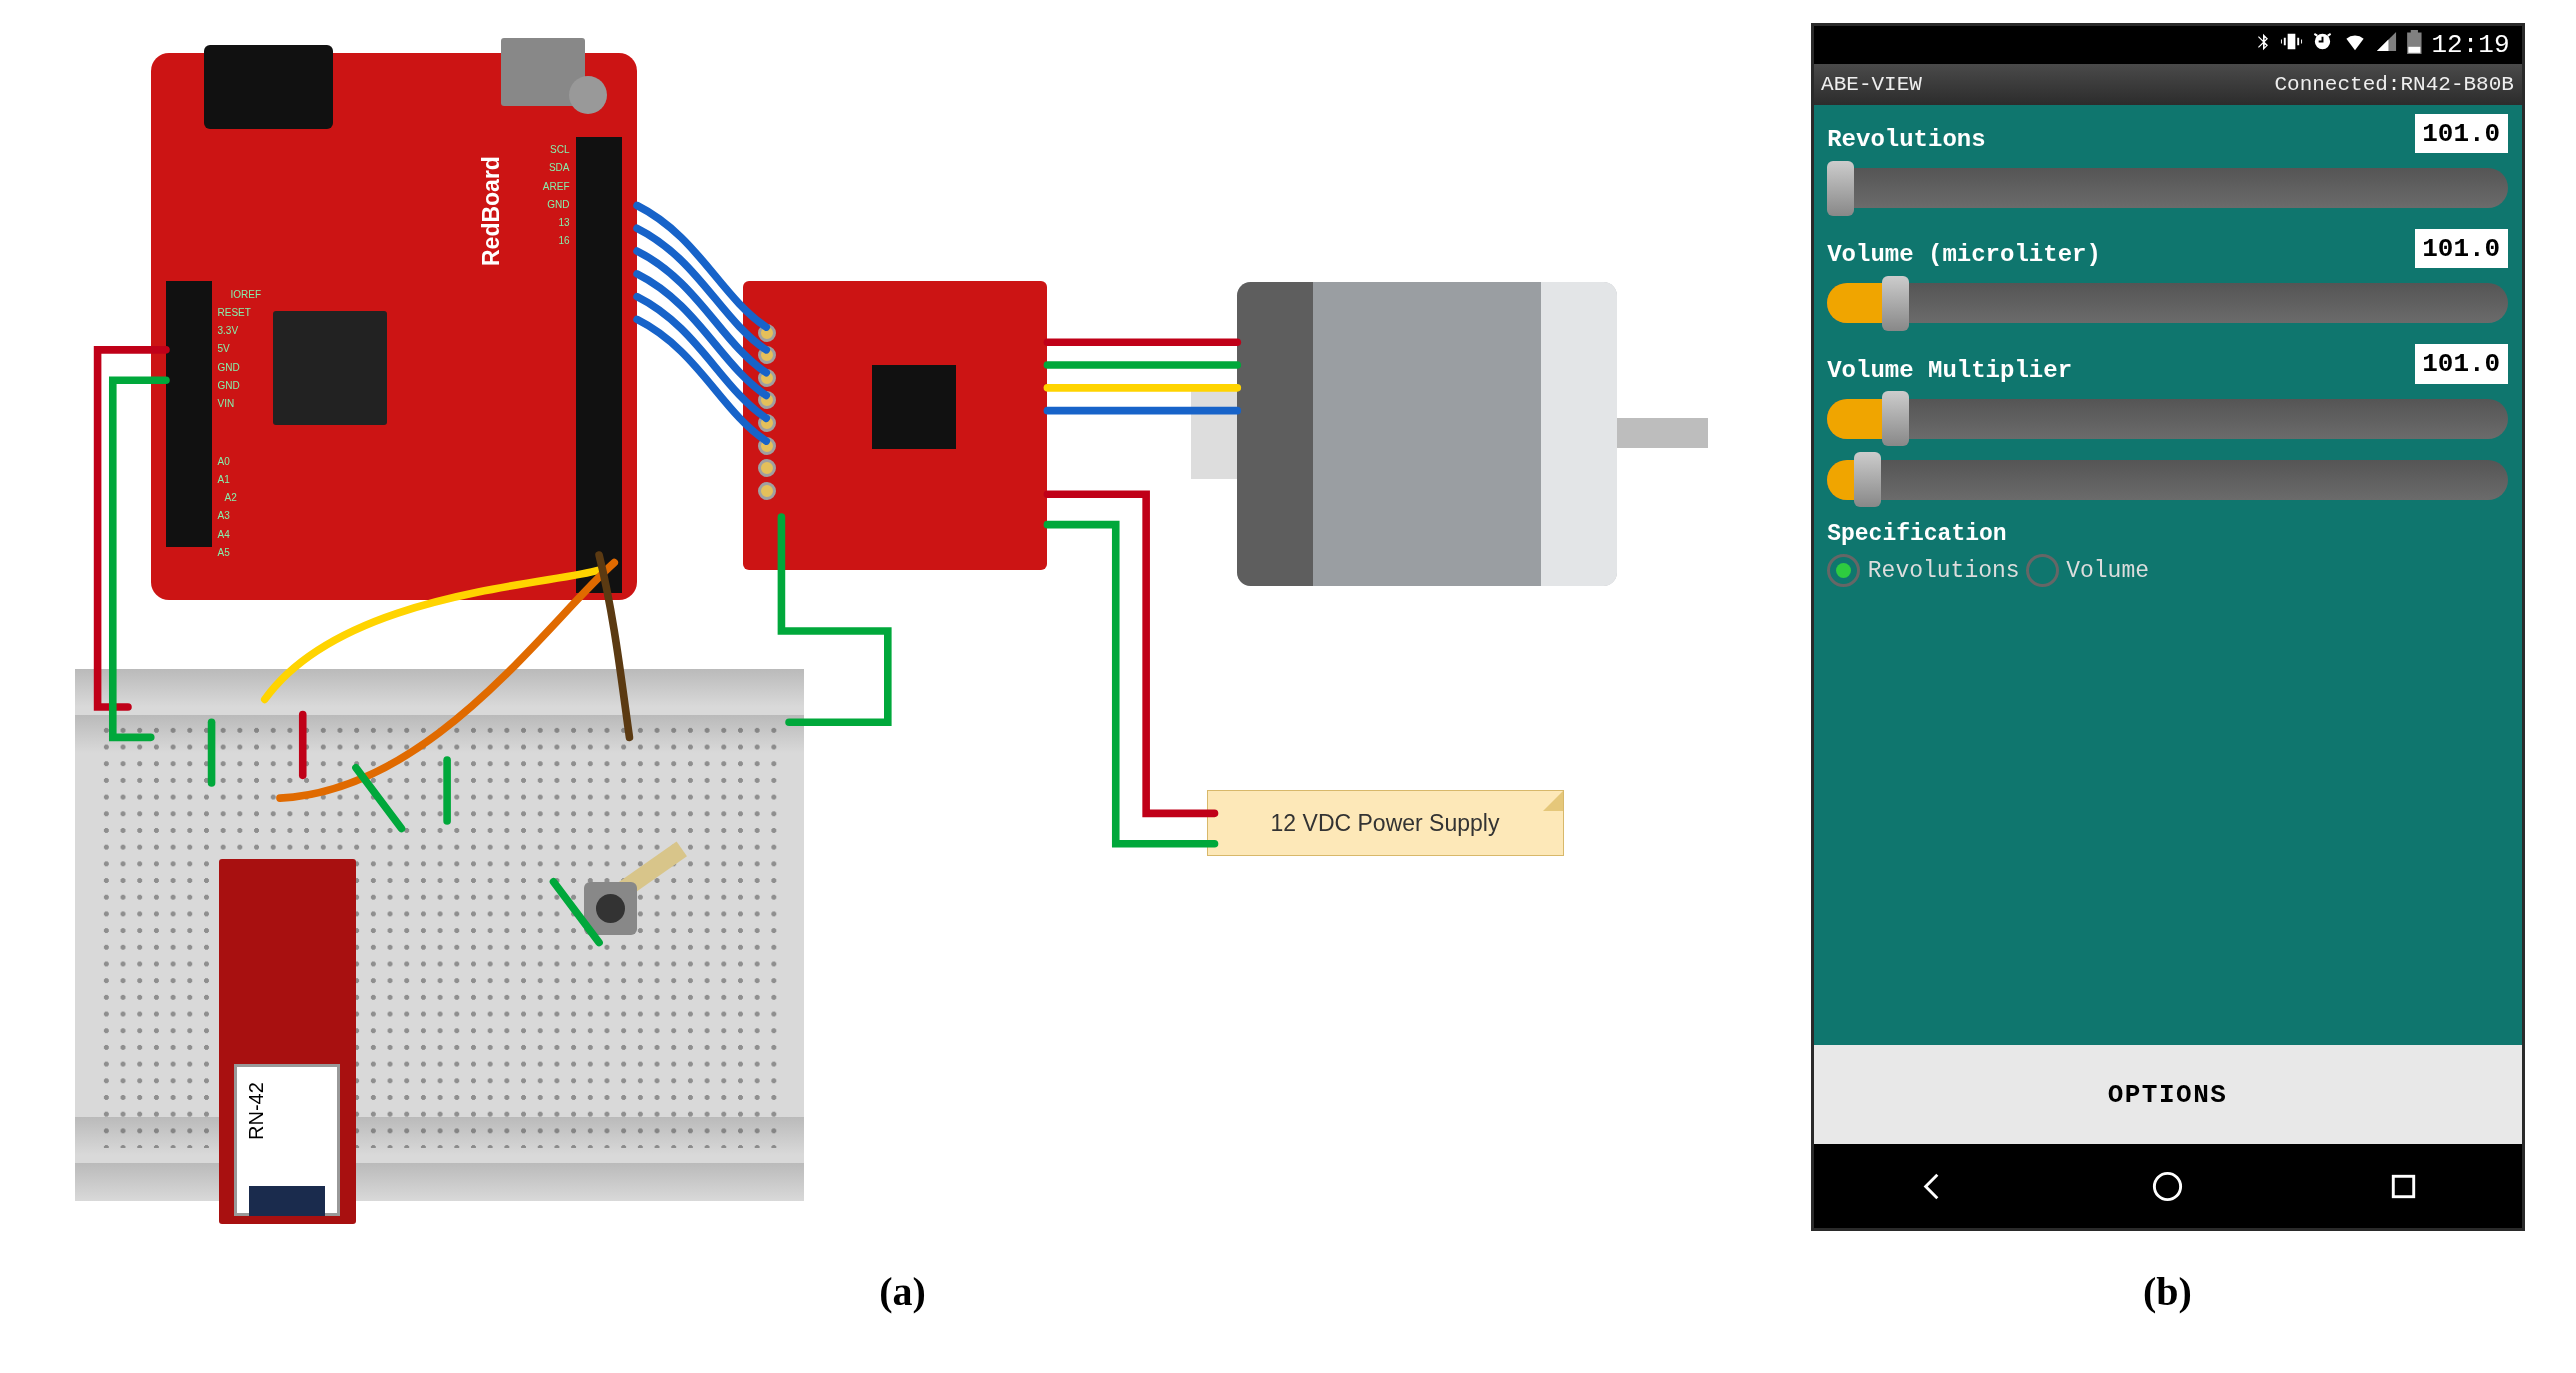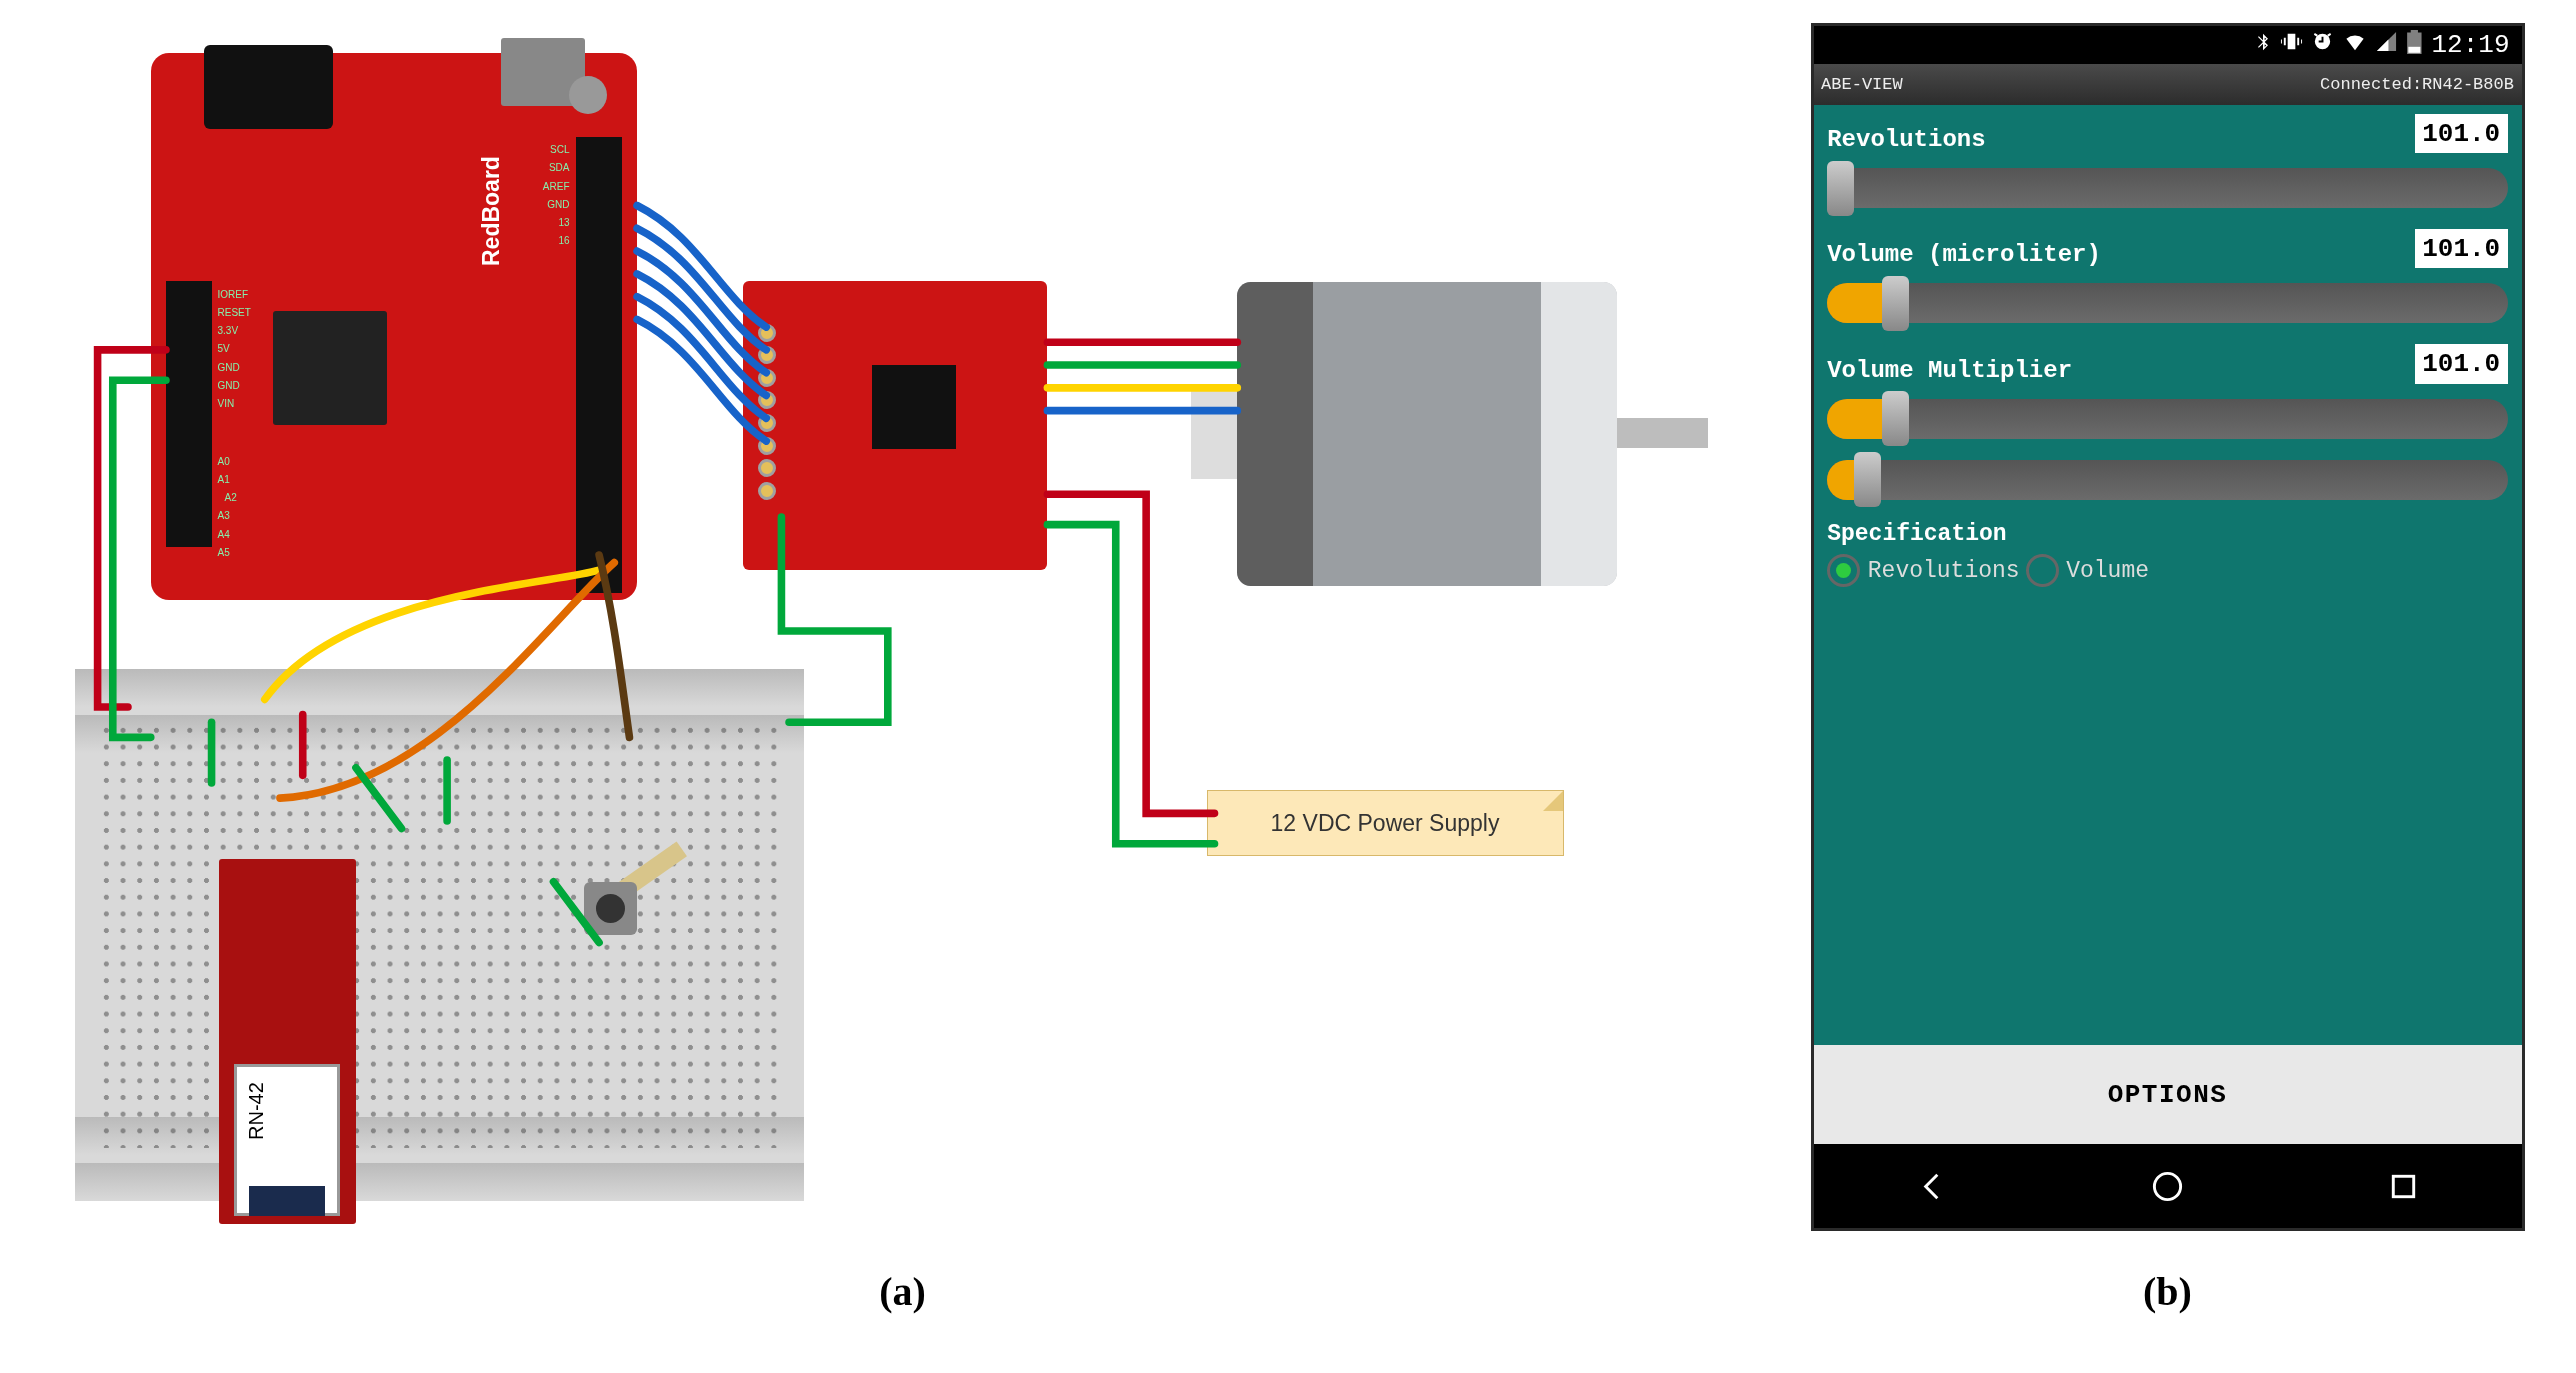--- a/index.html
+++ b/index.html
@@ -234,21 +234,21 @@
   display:flex; justify-content:flex-end; align-items:center;
   padding: 0 12px; gap: 9px; font-size: 23px;
 }
 .status-bar .time { font-weight:400; font-size:26px; }
 .status-icons { display:flex; gap:7.6px; align-items:center; }
 
 .app-header {
   height: 41px;
   background: linear-gradient(#4a4a4a, #2c2c2c);
   display:flex; justify-content:space-between; align-items:center;
-  padding: 0 7.6px; font-size: 17px; color:#eee;gap:32px;
+  padding: 0 7.6px; font-size: 21px; color:#eee;gap:32px;
 }
 
 .app-body {
   background: #0f766e;
   padding: 9px 13.7px 0 13.7px;
   height: calc(100% - 38px - 41px - 99px - 84px);
   overflow:hidden;
 }
 
 .slider-group { margin-bottom: 21px; }
@@ -321,21 +321,21 @@
       <div class="chip"></div>
       <span class="label-redboard">RedBoard</span>
       <div class="header-left"></div>
       <div class="header-right"></div>
       <span class="pin-lbl" style="top:91px;right:67px">SCL</span>
       <span class="pin-lbl" style="top:109px;right:67px">SDA</span>
       <span class="pin-lbl" style="top:128px;right:67px">AREF</span>
       <span class="pin-lbl" style="top:146px;right:67px">GND</span>
       <span class="pin-lbl" style="top:164px;right:67px">13</span>
       <span class="pin-lbl" style="top:182px;right:67px">16</span>
-      <span class="pin-lbl" style="top:236px;left:67px">IOREF</span>
+      <span class="pin-lbl" style="top:236px;left:80px">IOREF</span>
       <span class="pin-lbl" style="top:254px;left:67px">RESET</span>
       <span class="pin-lbl" style="top:272px;left:67px">3.3V</span>
       <span class="pin-lbl" style="top:290px;left:67px">5V</span>
       <span class="pin-lbl" style="top:309px;left:67px">GND</span>
       <span class="pin-lbl" style="top:327px;left:67px">GND</span>
       <span class="pin-lbl" style="top:345px;left:67px">VIN</span>
       <span class="pin-lbl" style="top:403px;left:67px">A0</span>
       <span class="pin-lbl" style="top:421px;left:67px">A1</span>
       <span class="pin-lbl" style="top:439px;left:74px">A2</span>
       <span class="pin-lbl" style="top:457px;left:67px">A3</span>

